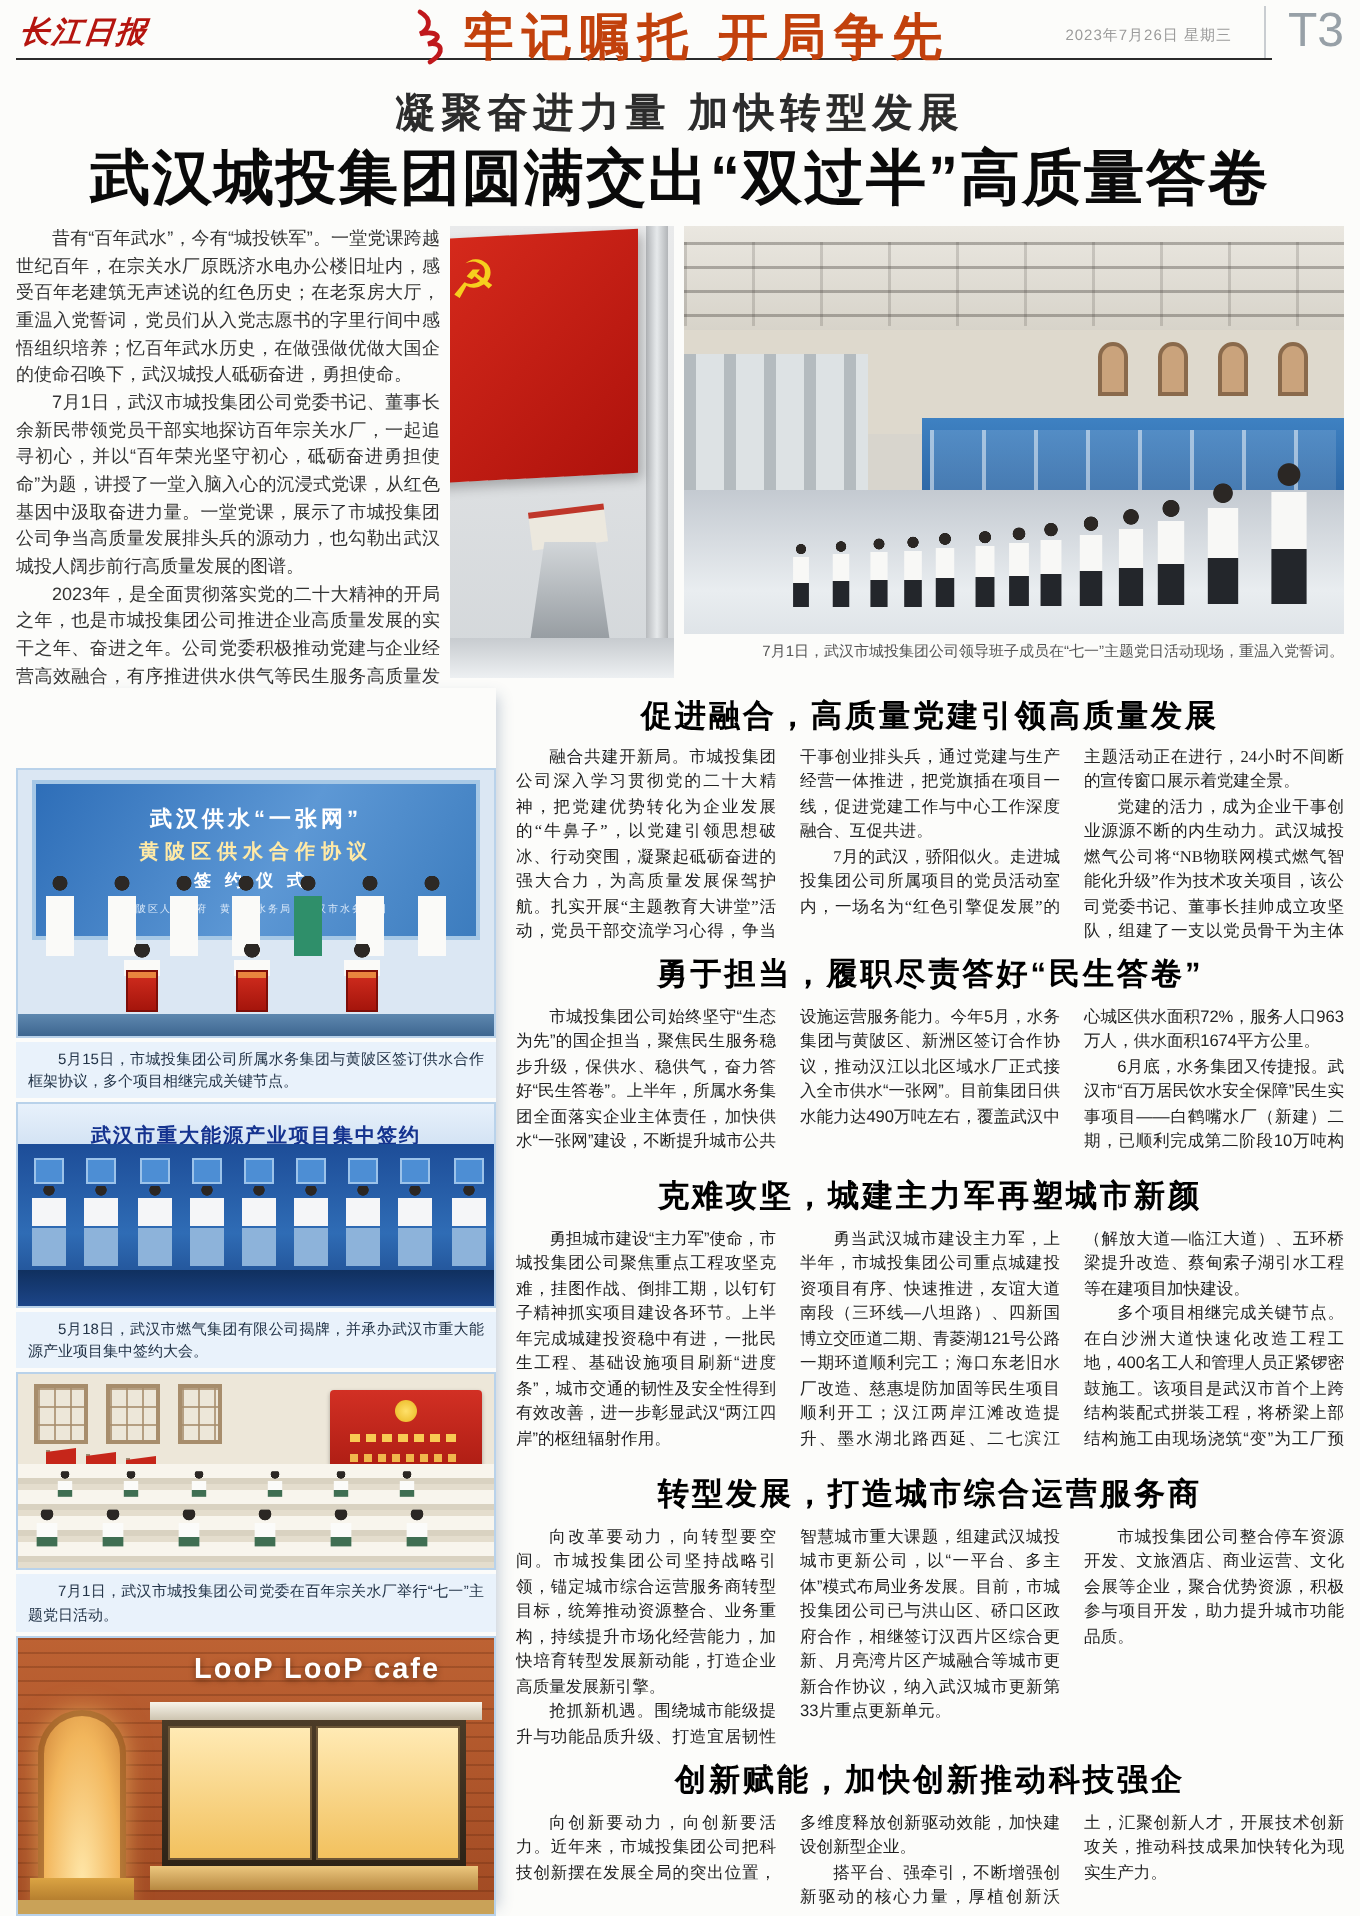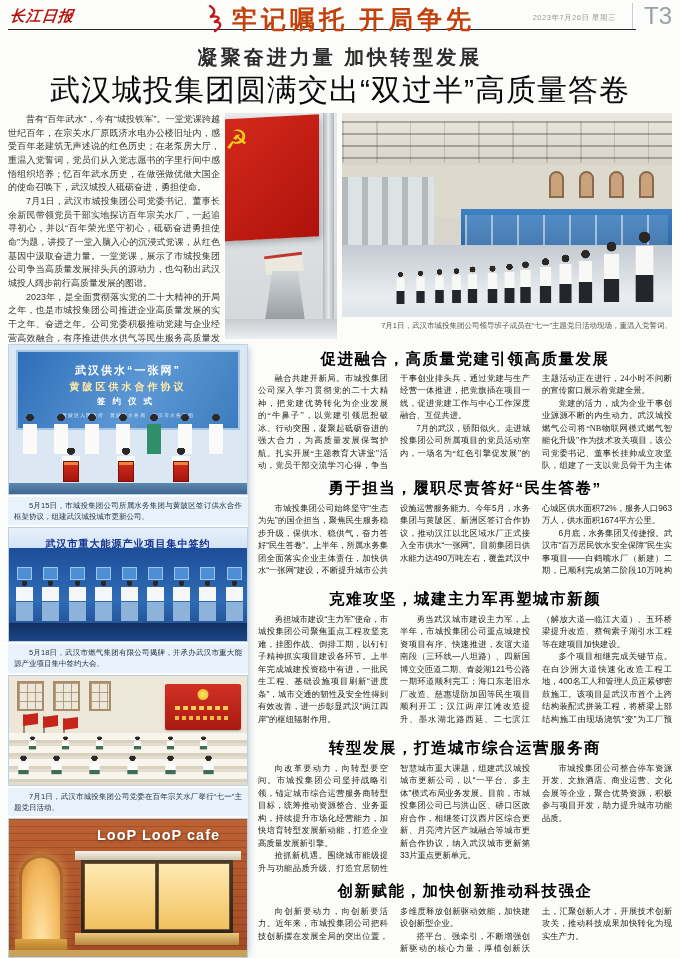--- a/index.html
+++ b/index.html
@@ -12,21 +12,21 @@
   .masthead{position:absolute;left:10px;top:7px;font-family:"DejaVu Serif",serif;font-style:italic;font-weight:700;font-size:15px;color:#b5150f;transform:skewX(-6deg);letter-spacing:1px;}
   .edition{position:absolute;left:50%;top:3px;transform:translateX(-50%);display:flex;align-items:flex-end;gap:7px;}
   .seal{width:20px;height:30px;}
   .edition-title{font-size:25px;font-weight:900;color:#c2410c;letter-spacing:4px;white-space:nowrap;line-height:27px;}
   .dateline{position:absolute;right:64px;top:13px;font-size:7.5px;color:#9a9a9a;letter-spacing:.5px;}
   .pageno{position:absolute;right:8px;top:3px;font-size:24px;color:#97a0a7;border-left:1px solid #c9cdd1;padding-left:11px;line-height:26px;}
 
   
   .head-block{position:absolute;top:46px;left:0;right:0;text-align:center;}
   .kicker{font-size:20px;font-weight:700;color:#2c2c2c;letter-spacing:3px;line-height:23px;}
-  .main-title{margin-top:4px;font-size:30px;font-weight:400;color:#0a0a0a;letter-spacing:1px;line-height:34px;}
+  .main-title{margin-top:4px;font-size:30px;font-weight:700;color:#0a0a0a;letter-spacing:1px;line-height:34px;}
 
   
   .toprow{position:absolute;top:113px;left:8px;right:8px;height:230px;display:flex;gap:5px;}
   .intro{width:212px;flex:none;font-size:9px;line-height:1.52;color:#333;text-align:justify;overflow:hidden;}
   .intro p{margin:0;text-indent:2em;}
   .photo-flag{width:112px;flex:none;height:226px;position:relative;background:linear-gradient(#e9eaeb,#d3d7da);overflow:hidden;}
   .pf-pillar{position:absolute;right:3px;top:0;bottom:0;width:11px;background:linear-gradient(90deg,#b7babd,#e6e9eb 50%,#b2b5b8);}
   .pf-flag{position:absolute;left:-8px;top:4px;width:102px;height:122px;background:linear-gradient(135deg,#d62a1c,#ae120c);transform:skewY(-3deg);box-shadow:2px 3px 6px rgba(0,0,0,.25);}
   .pf-emblem{position:absolute;left:8px;top:8px;color:#f6cf1e;font-size:26px;line-height:1;}
   .pf-paper{position:absolute;left:40px;bottom:66px;width:38px;height:16px;background:#ece8de;border-top:3px solid #bf362a;transform:rotate(-7deg);}
@@ -45,21 +45,21 @@
   .pn{position:absolute;bottom:12px;width:11px;height:46px;transform-origin:50% 100%;background:radial-gradient(circle at 50% 8%,#2b2724 0 3.4px,rgba(0,0,0,0) 3.7px),linear-gradient(to bottom,rgba(0,0,0,0) 0 9px,#f8f8f6 9px 27px,#23262b 27px 44px,rgba(0,0,0,0) 44px);}
   .lead-caption{margin-top:4px;font-size:7.5px;color:#555;text-align:right;line-height:1.4;}
 
   
   .mainrow{position:absolute;top:344px;left:8px;right:8px;bottom:0;display:flex;gap:10px;}
   .rail{width:240px;flex:none;display:flex;flex-direction:column;box-shadow:5px 0 7px -4px rgba(60,90,130,.3);}
   .rp{position:relative;overflow:hidden;border:1px solid #b9d2ea;box-sizing:border-box;background:#dbe7f3;}
   .rcap{background:#e9f2fb;color:#223347;font-size:7.5px;line-height:1.5;padding:3px 6px;text-align:justify;text-indent:2em;margin:2px 0;}
 
   
-  .rp1{height:152px;}
+  .rp1{height:152px;margin-top:40px;}
   .p1-screen{position:absolute;top:5px;left:7px;right:7px;height:80px;background:linear-gradient(120deg,#2e6eb8,#5d98d5 55%,#3c7cbe);border:2px solid #a6c8e6;box-sizing:border-box;display:flex;flex-direction:column;align-items:center;justify-content:center;gap:2px;}
   .p1-l1{color:#fff;font-weight:800;font-size:11px;letter-spacing:2px;}
   .p1-l2{color:#ffeaa6;font-weight:700;font-size:10px;letter-spacing:3px;}
   .p1-l3{color:#fff;font-weight:700;font-size:8.5px;letter-spacing:7px;}
   .p1-sub{color:#d9e8f8;font-size:5px;letter-spacing:1px;margin-top:2px;white-space:nowrap;}
   .bp{position:absolute;bottom:40px;width:14px;height:40px;background:radial-gradient(circle at 50% 9%,#2c2825 0 3.6px,rgba(0,0,0,0) 3.9px),linear-gradient(to bottom,rgba(0,0,0,0) 0 10px,#fafaf8 10px 40px);}
   .bp.green{background:radial-gradient(circle at 50% 9%,#2c2825 0 3.6px,rgba(0,0,0,0) 3.9px),linear-gradient(to bottom,rgba(0,0,0,0) 0 10px,#2f8f6a 10px 40px);}
   .fp{position:absolute;bottom:12px;width:20px;height:34px;}
   .fp::before{content:"";position:absolute;top:0;left:50%;transform:translateX(-50%);width:18px;height:16px;background:radial-gradient(circle at 50% 18%,#2c2825 0 3.8px,rgba(0,0,0,0) 4.1px),linear-gradient(to bottom,rgba(0,0,0,0) 0 8px,#fafaf8 8px 16px);}
   .fp::after{content:"";position:absolute;top:13px;left:50%;transform:translateX(-50%);width:14px;height:19px;background:linear-gradient(#d22d1f,#a5150c);border:1px solid #7d0f08;box-shadow:inset 0 3px 0 rgba(255,210,90,.55);}
@@ -201,21 +201,21 @@
           <span class="bp" style="left:71%"></span>
           <span class="bp" style="left:84%"></span>
         </div>
         <div>
           <span class="fp" style="left:22%"></span>
           <span class="fp" style="left:45%"></span>
           <span class="fp" style="left:68%"></span>
         </div>
         <div class="p1-table"></div>
       </div>
-      <div class="rcap">5月15日，市城投集团公司所属水务集团与黄陂区签订供水合作框架协议，组建武汉城投城市更新公司。</div>
+      <div class="rcap">5月15日，市城投集团公司所属水务集团与黄陂区签订供水合作框架协议，多个项目相继完成关键节点。</div>
 
       <div class="rp rp2">
         <div class="p2-band">武汉市重大能源产业项目集中签约</div>
         <div class="p2-stage">
           <span class="pu" style="left:3%"></span>
           <span class="pu" style="left:14%"></span>
           <span class="pu" style="left:25%"></span>
           <span class="pu" style="left:36%"></span>
           <span class="pu" style="left:47%"></span>
           <span class="pu" style="left:58%"></span>

